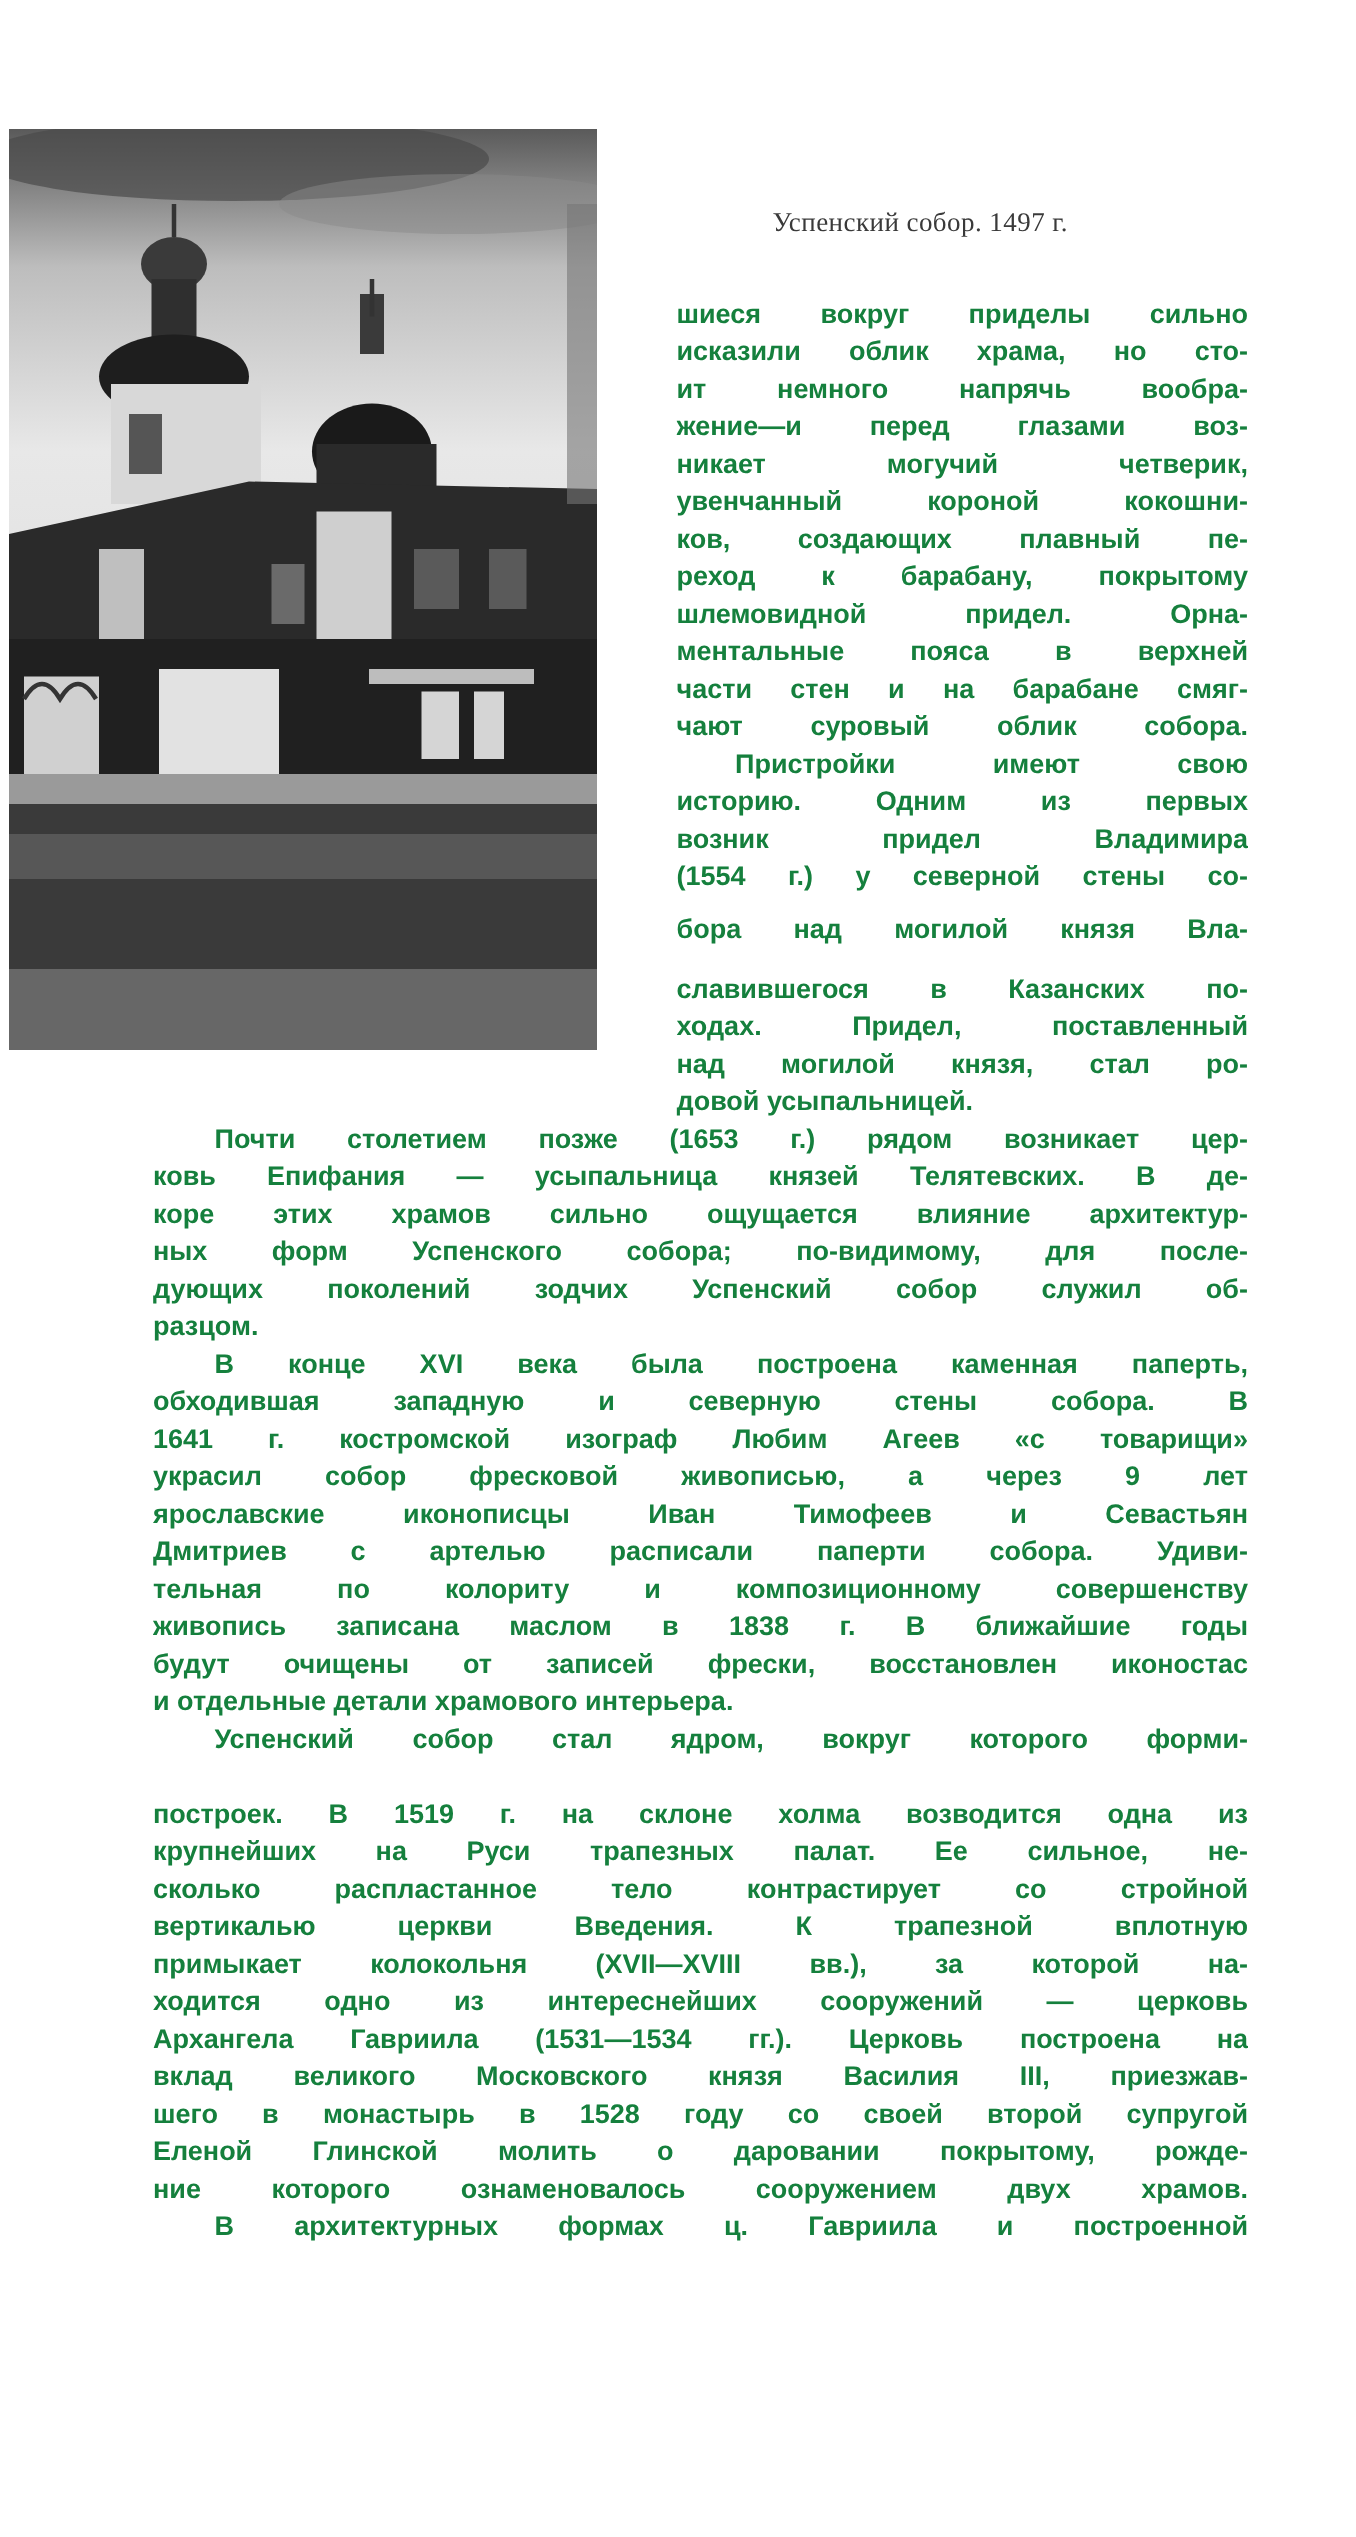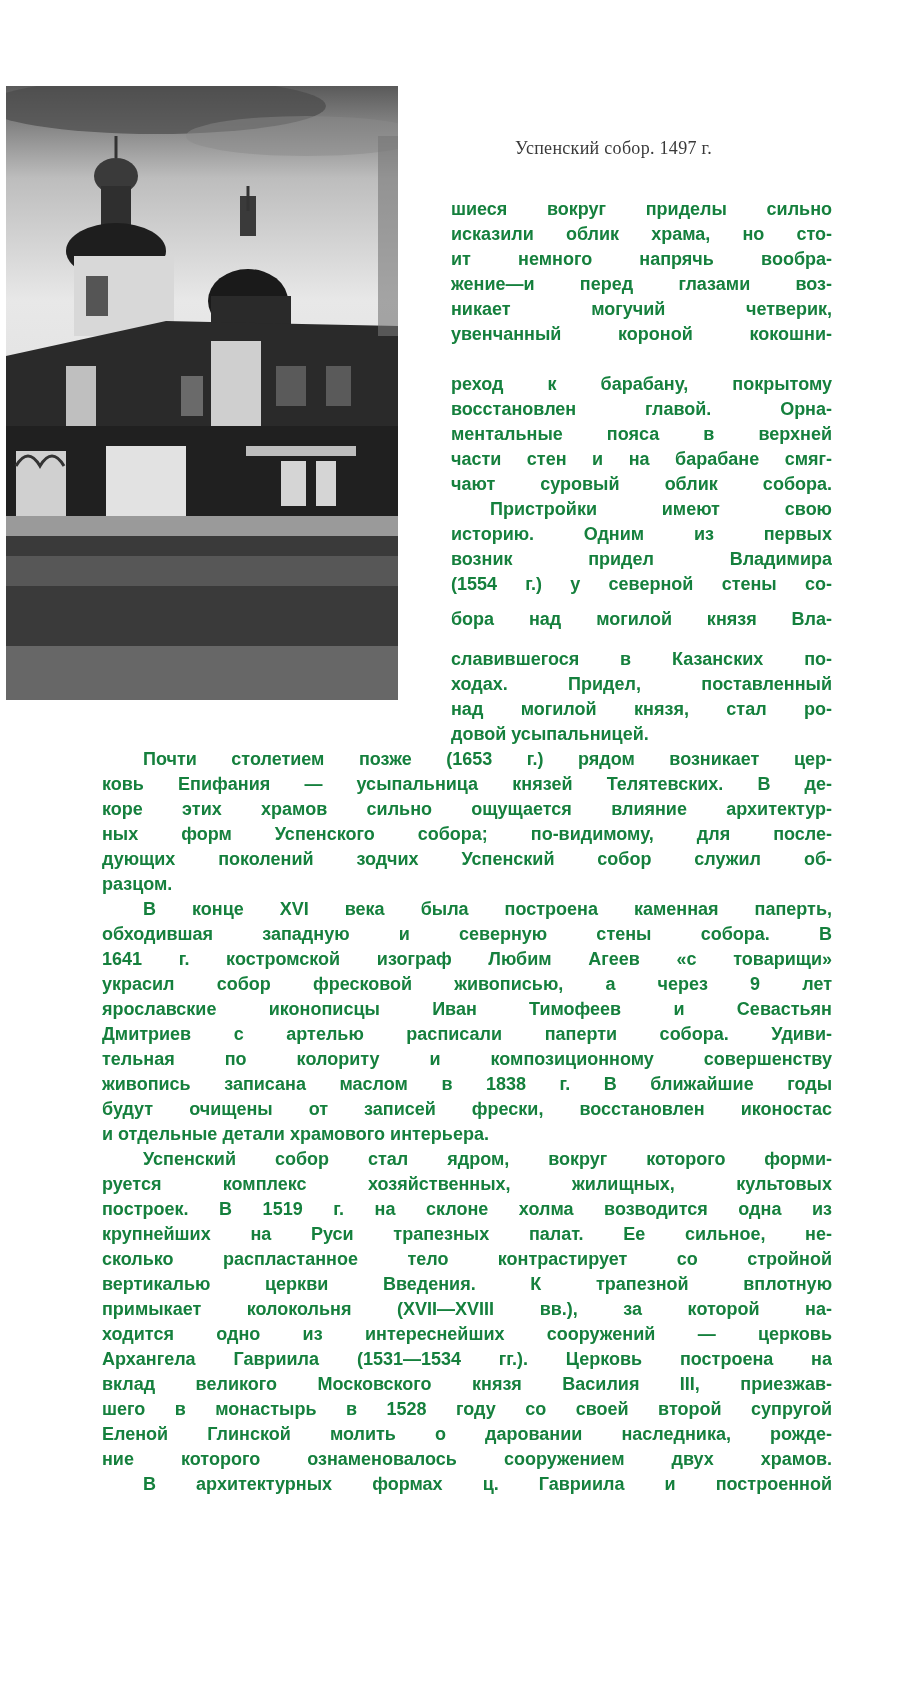--- a/index.html
+++ b/index.html
@@ -88,22 +88,23 @@
   </div>
 
   <div class="caption">Успенский собор. 1497 г.</div>
 
   <div class="line col-right" style="top:197px">шиеся вокруг приделы сильно</div>
   <div class="line col-right" style="top:222px">исказили облик храма, но сто-</div>
   <div class="line col-right" style="top:247px">ит немного напрячь вообра-</div>
   <div class="line col-right" style="top:272px">жение—и перед глазами воз-</div>
   <div class="line col-right" style="top:297px">никает могучий четверик,</div>
   <div class="line col-right" style="top:322px">увенчанный короной кокошни-</div>
+  <div class="line col-right" style="top:347px">ков, создающих плавный пе-</div>
   <div class="line col-right" style="top:372px">реход к барабану, покрытому</div>
-  <div class="line col-right" style="top:397px">восстановлен главой. Орна-</div>
+  <div class="line col-right" style="top:397px">шлемовидной придел. Орна-</div>
   <div class="line col-right" style="top:422px">ментальные пояса в верхней</div>
   <div class="line col-right" style="top:447px">части стен и на барабане смяг-</div>
   <div class="line col-right" style="top:472px">чают суровый облик собора.</div>
   <div class="line col-right" style="top:522px">историю. Одним из первых</div>
   <div class="line col-right indent" style="top:497px">Пристройки имеют свою</div>
   <div class="line col-right" style="top:547px">возник придел Владимира</div>
   <div class="line col-right" style="top:572px">(1554 г.) у северной стены со-</div>
   <div class="line col-right" style="top:607px">бора над могилой князя Вла-</div>
   <div class="line col-right" style="top:647px">славившегося в Казанских по-</div>
   <div class="line col-right" style="top:672px">ходах. Придел, поставленный</div>
@@ -120,27 +121,26 @@
   <div class="line col-full" style="top:922px">обходившая западную и северную стены собора. В</div>
   <div class="line col-full" style="top:947px">1641 г. костромской изограф Любим Агеев «с товарищи»</div>
   <div class="line col-full" style="top:972px">украсил собор фресковой живописью, а через 9 лет</div>
   <div class="line col-full" style="top:997px">ярославские иконописцы Иван Тимофеев и Севастьян</div>
   <div class="line col-full" style="top:1022px">Дмитриев с артелью расписали паперти собора. Удиви-</div>
   <div class="line col-full" style="top:1047px">тельная по колориту и композиционному совершенству</div>
   <div class="line col-full" style="top:1072px">живопись записана маслом в 1838 г. В ближайшие годы</div>
   <div class="line col-full" style="top:1097px">будут очищены от записей фрески, восстановлен иконостас</div>
   <div class="line col-full last" style="top:1122px">и отдельные детали храмового интерьера.</div>
   <div class="line col-full indent" style="top:1147px">Успенский собор стал ядром, вокруг которого форми-</div>
-  <div class="line col-full" style="top:1172px">руется комплекс хозяйственных, жилищных, культовых</div>
   <div class="line col-full" style="top:1197px">построек. В 1519 г. на склоне холма возводится одна из</div>
   <div class="line col-full" style="top:1222px">крупнейших на Руси трапезных палат. Ее сильное, не-</div>
   <div class="line col-full" style="top:1247px">сколько распластанное тело контрастирует со стройной</div>
   <div class="line col-full" style="top:1272px">вертикалью церкви Введения. К трапезной вплотную</div>
   <div class="line col-full" style="top:1297px">примыкает колокольня (XVII—XVIII вв.), за которой на-</div>
   <div class="line col-full" style="top:1322px">ходится одно из интереснейших сооружений — церковь</div>
   <div class="line col-full" style="top:1347px">Архангела Гавриила (1531—1534 гг.). Церковь построена на</div>
   <div class="line col-full" style="top:1372px">вклад великого Московского князя Василия III, приезжав-</div>
   <div class="line col-full" style="top:1397px">шего в монастырь в 1528 году со своей второй супругой</div>
-  <div class="line col-full" style="top:1422px">Еленой Глинской молить о даровании наследника, рожде-</div>
+  <div class="line col-full" style="top:1422px">Еленой Глинской молить о даровании покрытому, рожде-</div>
   <div class="line col-full" style="top:1447px">ние которого ознаменовалось сооружением двух храмов.</div>
   <div class="line col-full indent" style="top:1472px">В архитектурных формах ц. Гавриила и построенной</div>
 
 </div>
 
 </body></html>

